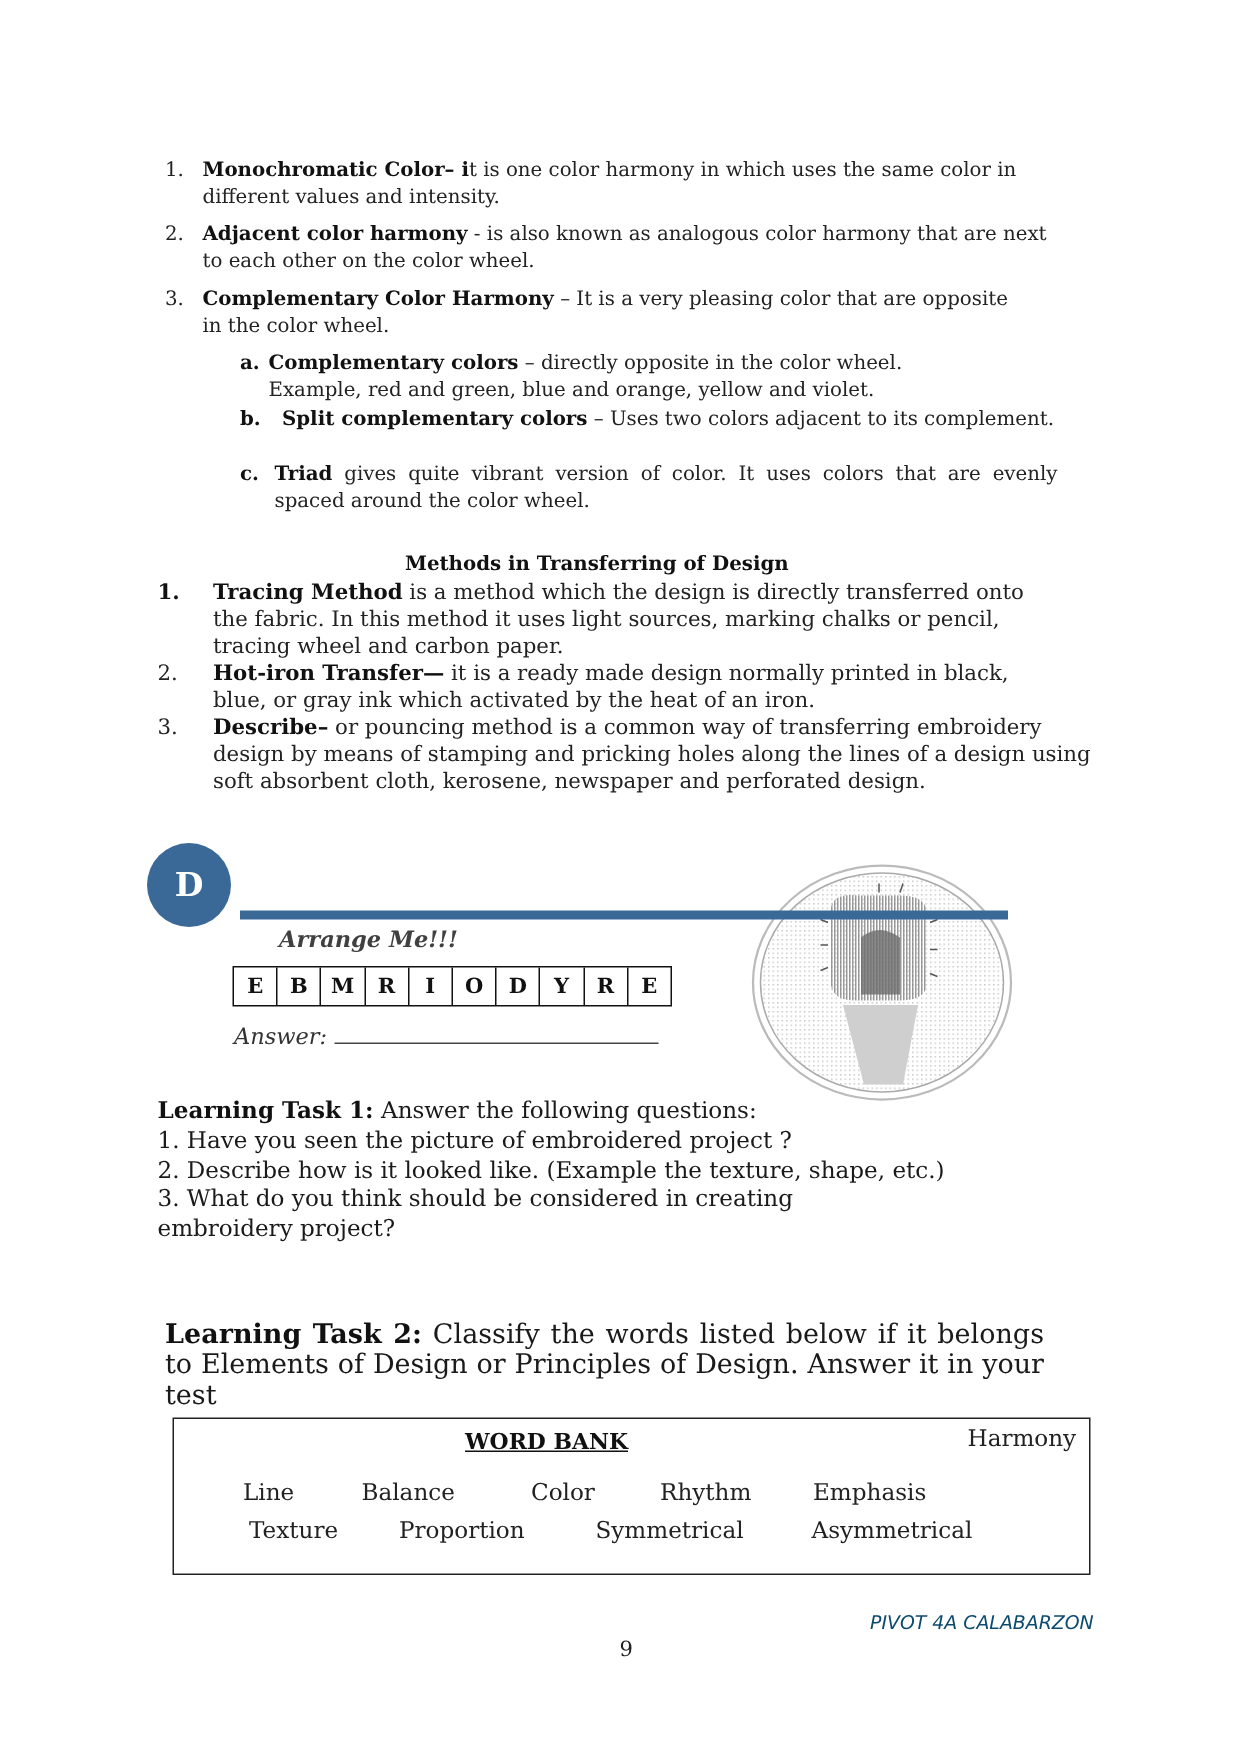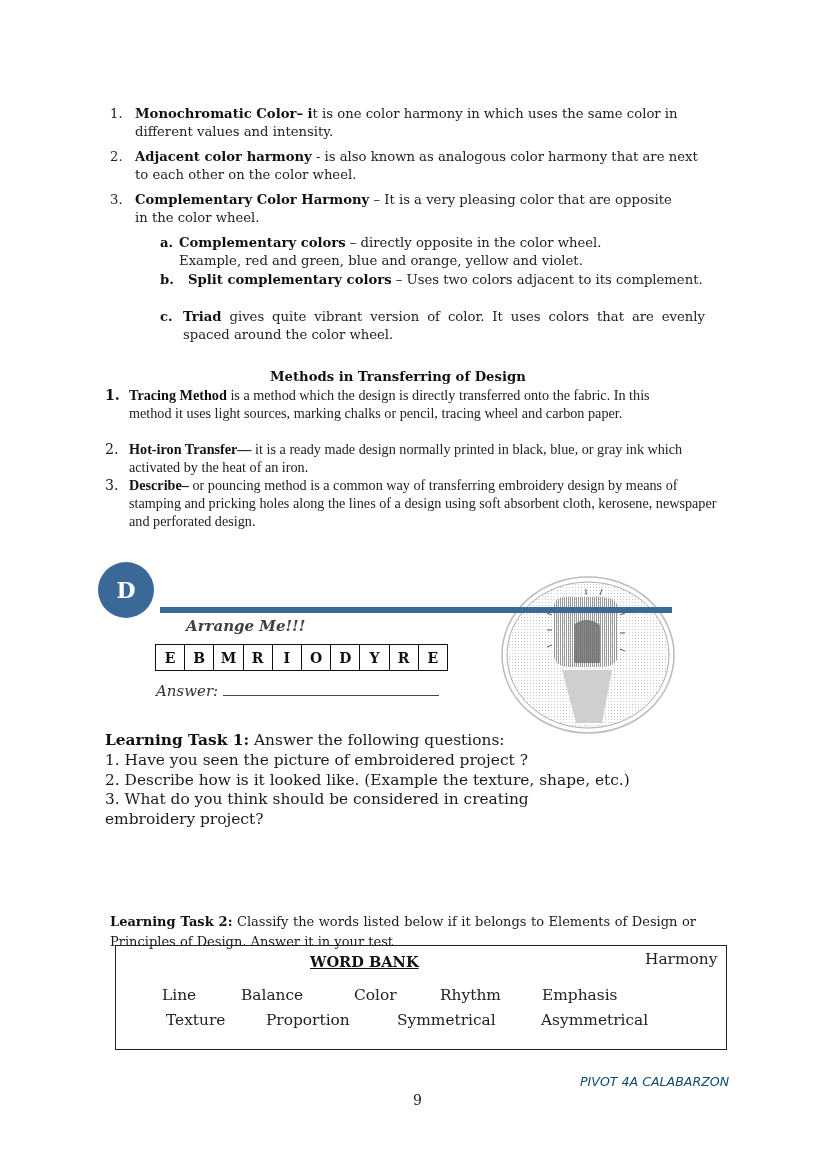--- a/index.html
+++ b/index.html
@@ -15,39 +15,39 @@
   #harmony .item { position: absolute; left: 110px; width: 600px; }
   #harmony .item .n { position: absolute; left: 0; }
   #harmony .item .body { margin-left: 25px; }
   #sub .item { position: absolute; left: 160px; width: 545px; }
   #sub .item .n { position: absolute; left: 0; font-weight: bold; color:#111; }
   #sub .item .body { margin-left: 23px; }
 
   
   #methods .item { position: absolute; left: 105px; width: 610px; }
   #methods .item .n { position: absolute; left: 0; }
-  #methods .item .body { margin-left: 24px; font-family: Liberation Serif, serif; }
+  #methods .item .body { margin-left: 37px; }
 
   .section-badge { left: 98px; top: 562px; width: 56px; height: 56px; border-radius: 50%;
                    background: #3a6897; color: #fff; font-weight: bold; font-size: 22px;
                    display: flex; align-items: center; justify-content: center; }
   .blue-bar { left: 160px; top: 607px; width: 512px; height: 6px; background: #3a6897; }
 
   .arrange-title { left: 150px; top: 617px; font-size: 15px; font-weight: bold; font-style: italic; color:#404040;margin-left:36px; }
   .letters { left: 155px; top: 644px; display: flex; border: 1.5px solid #111; }
   .letters .cell { width: 28.2px; height: 25px; border-right: 1.5px solid #111; display: flex;
                    align-items: center; justify-content: center; font-weight: bold; font-size: 14px; color:#111; }
   .letters .cell:last-child { border-right: none; }
   .answer { left: 156px; top: 681px; font-size: 15px; font-style: italic; color: #333; }
   .answer .line { display: inline-block; width: 216px; border-bottom: 1px solid #444; margin-left: 5px; height: 14px; vertical-align: baseline; }
 
   .hoop { left: 500px; top: 575px; width: 176px; height: 160px; }
 
   .lt1 { left: 105px; top: 731px; font-size: 15.4px; line-height: 19.8px; color: #1a1a1a; }
-  .lt2 { left: 110px; top: 912px; width: 586px; font-size: 13px; line-height: 20.4px; color: #1a1a1a; text-align: justify; }
+  .lt2 { left: 110px; top: 880px; width: 586px; font-size: 18px; line-height: 20.4px; color: #1a1a1a; text-align: justify; }
 
   .word-bank { left: 115px; top: 945px; width: 610px; height: 103px; border: 1.5px solid #222; }
   .wb-title { left: 310px; top: 953px; font-size: 14.6px; font-weight: bold; text-decoration: underline; color:#111; }
   .wb-word { position: absolute; font-size: 15.4px; color: #222; }
 
   .footer-brand { left: 580px; top: 1074px; font-family: "DejaVu Sans", "Liberation Sans", sans-serif;
                   font-style: italic; font-size: 12.6px; color: #0c4a6e; }
   .page-num { left: 413px; top: 1092px; font-size: 14px; color: #222; }
 </style>
 </head>

